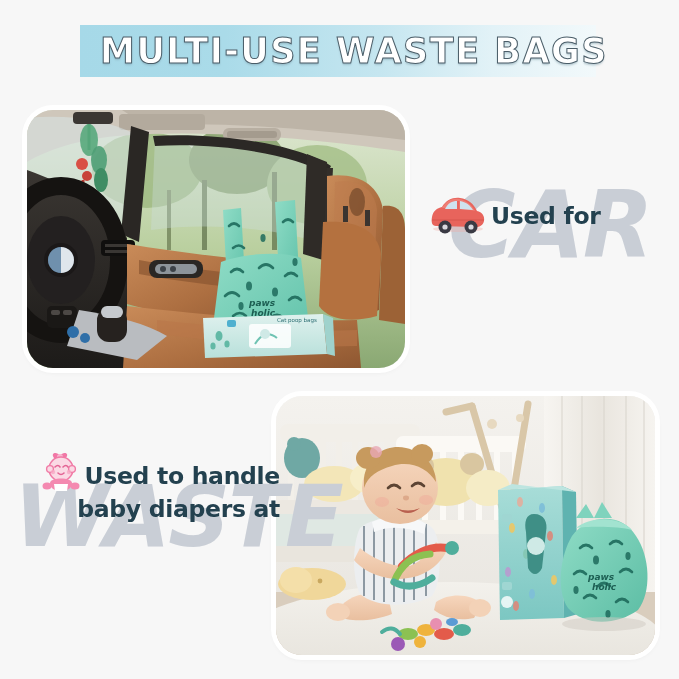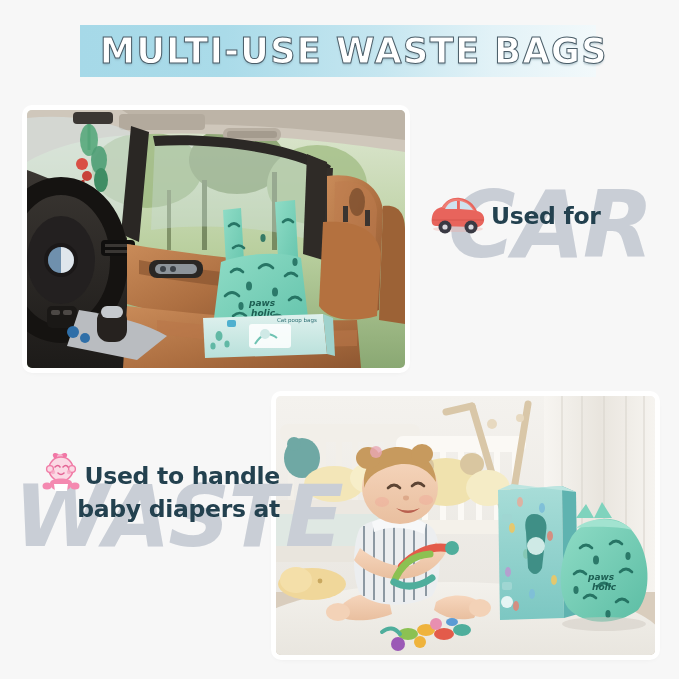--- a/index.html
+++ b/index.html
@@ -23,21 +23,21 @@
     -webkit-text-stroke:1px #4a5d68;
     text-shadow:0 2px 2px rgba(120,150,165,.45);
     white-space:nowrap;
     font-family:"DejaVu Sans", sans-serif;
     margin-left:32px;
   }
 
   
   .photo{
     position:absolute;
-    border-radius:5px;
+    border-radius:26px;
     overflow:hidden;
     box-shadow:0 0 0 5px #ffffff, 0 2px 7px rgba(0,0,0,.13);
   }
   .photo-car{ left:27px; top:110px; width:378px; height:258px; }
   .photo-baby{ left:276px; top:396px; width:379px; height:259px; }
   .photo svg{ display:block; width:100%; height:100%; }
 
   
   .callout{ position:absolute; }
   .callout-car{ left:430px; top:196px; width:236px; }

